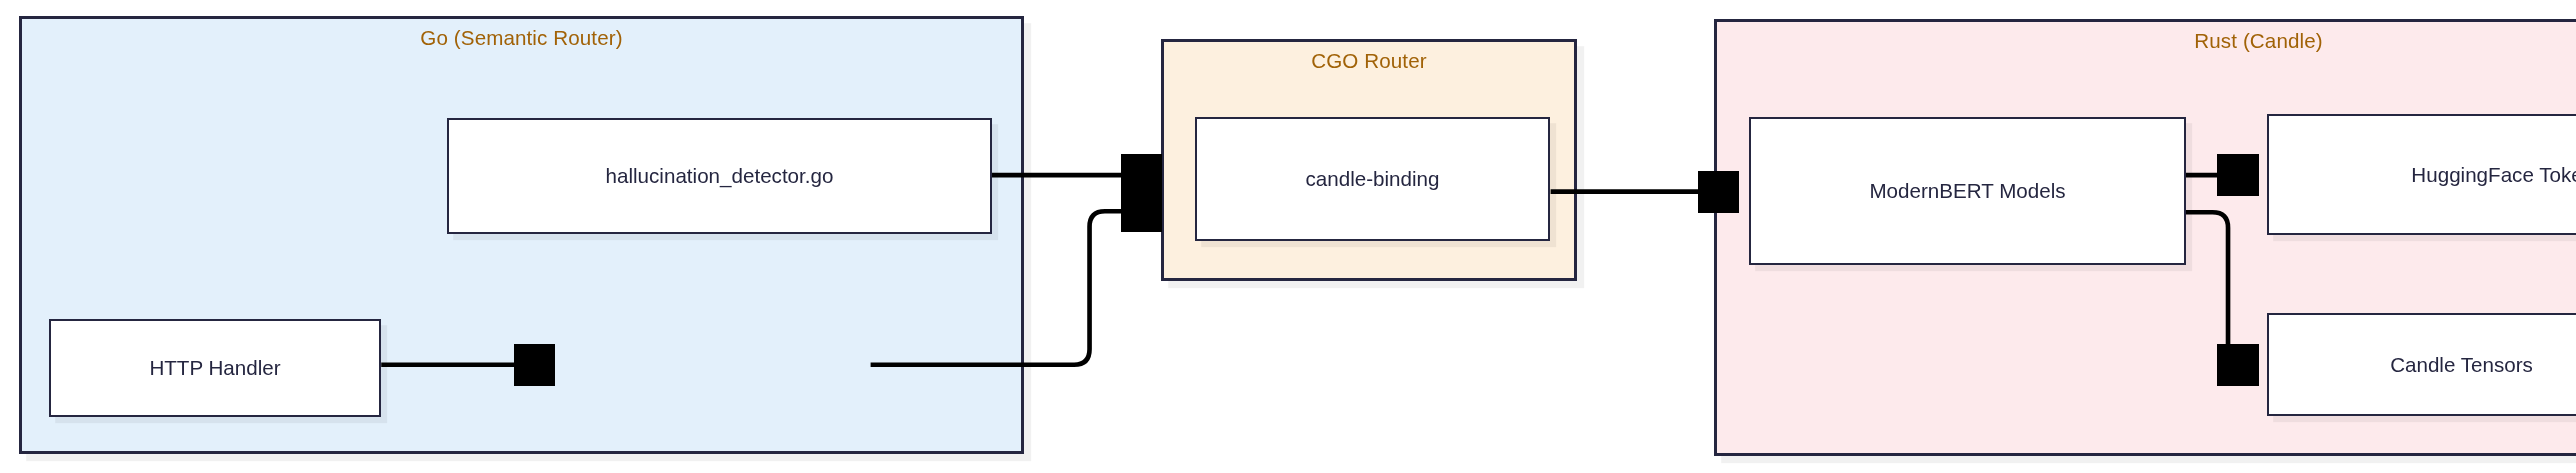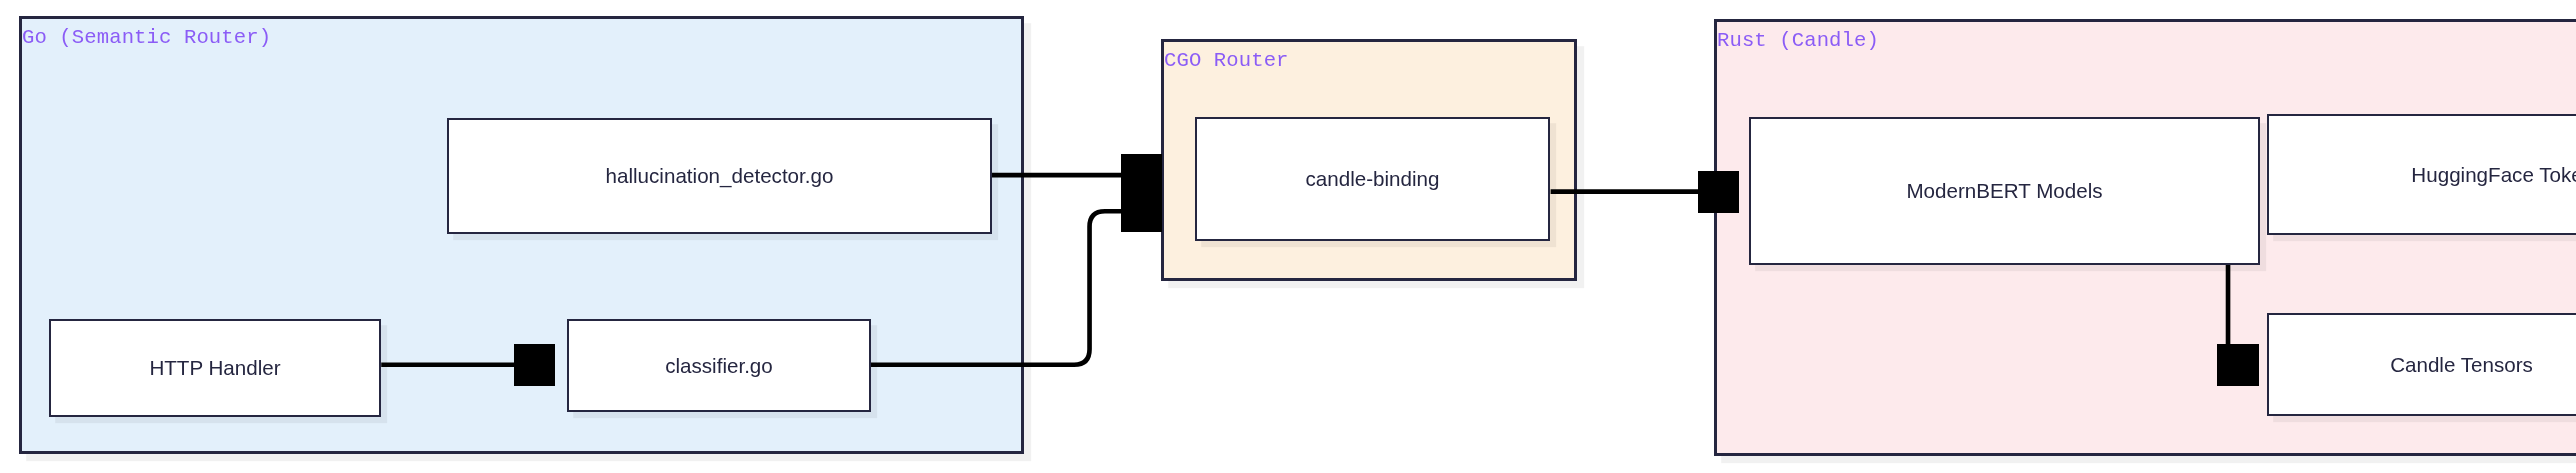--- a/index.html
+++ b/index.html
@@ -1,22 +1,22 @@
 <!DOCTYPE html>
 <html style="font-size:8.2px"><head>
 <meta charset="utf-8">
 <style>
   html,body{margin:0;padding:0;background:#ffffff;}
   body{width:2822px;height:474px;font-family:"Liberation Sans",sans-serif;}
   #canvas{position:relative;width:2822px;height:474px;overflow:hidden;background:#ffffff;}
 
   .cluster{position:absolute;border:3.1px solid #252640;box-sizing:border-box;
            box-shadow:7.2px 7.2px 0 0 rgba(0,0,0,0.055);}
-  .cluster-label{position:absolute;left:0;right:0;
-                 font-size:20.6px;color:#8b5cf6;font-family:Liberation Mono, monospace;
+  .cluster-label{position:absolute;left:0;right:0;text-align:center;
+                 font-size:20.6px;color:#a16207;font-family:Liberation Sans, sans-serif;
                  letter-spacing:0.1px;white-space:nowrap;}
 
   .node{position:absolute;background:#ffffff;border:2.6px solid #252640;
         box-sizing:border-box;display:flex;align-items:center;justify-content:center;
         box-shadow:6.2px 6.2px 0 0 rgba(0,0,0,0.055);}
   .node span{font-size:20.6px;color:#252640;white-space:nowrap;
              font-family:"Liberation Sans",sans-serif;}
 
   svg.edges{position:absolute;left:0;top:0;width:2822px;height:474px;
             pointer-events:none;overflow:visible;}
@@ -60,29 +60,26 @@
   </svg>
 
   <div class="node" style="left:447px;top:118px;width:545px;height:116px;">
     <span>hallucination_detector.go</span>
   </div>
 
   <div class="node" style="left:49px;top:319px;width:332px;height:98px;">
     <span>HTTP Handler</span>
   </div>
 
-  <div class="node" style="left:567px;top:319px;width:304px;height:93px;">
-    <span>classifier.go</span>
-  </div>
 
   <div class="node" style="left:1195px;top:117px;width:355px;height:124px;">
     <span>candle-binding</span>
   </div>
 
-  <div class="node" style="left:1749px;top:117px;width:511px;height:148px;">
+  <div class="node" style="left:1749px;top:117px;width:437px;height:148px;">
     <span>ModernBERT Models</span>
   </div>
 
   <div class="node" style="left:2267px;top:114px;width:515px;height:121px;">
     <span>HuggingFace Tokenizers</span>
   </div>
 
   <div class="node" style="left:2267px;top:313px;width:389px;height:103px;">
     <span>Candle Tensors</span>
   </div>

